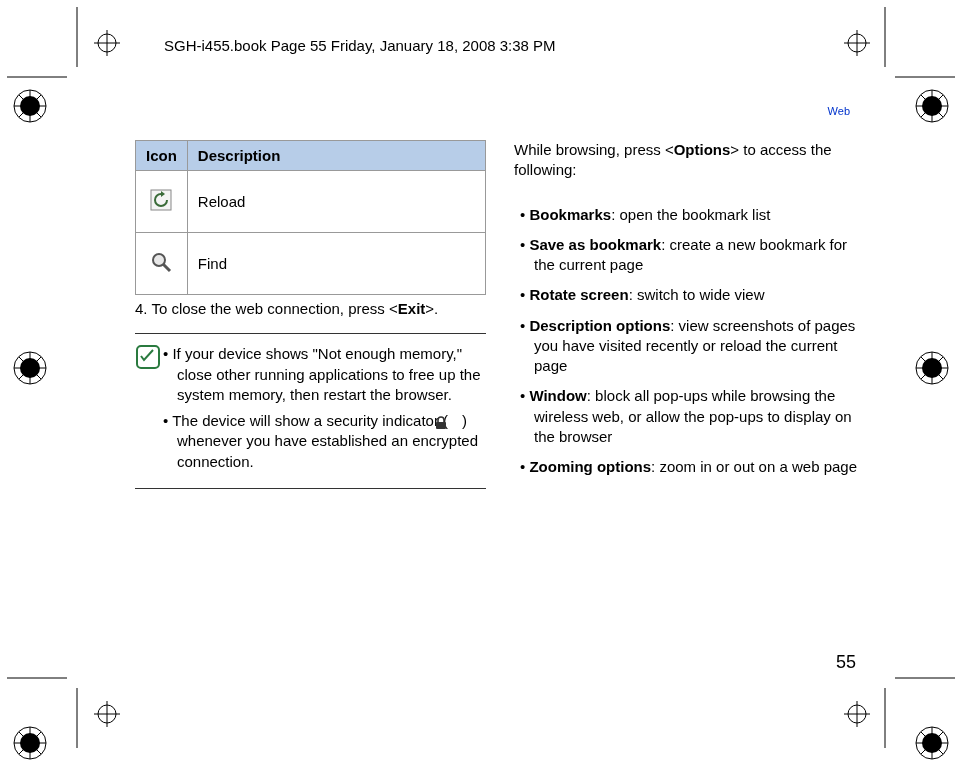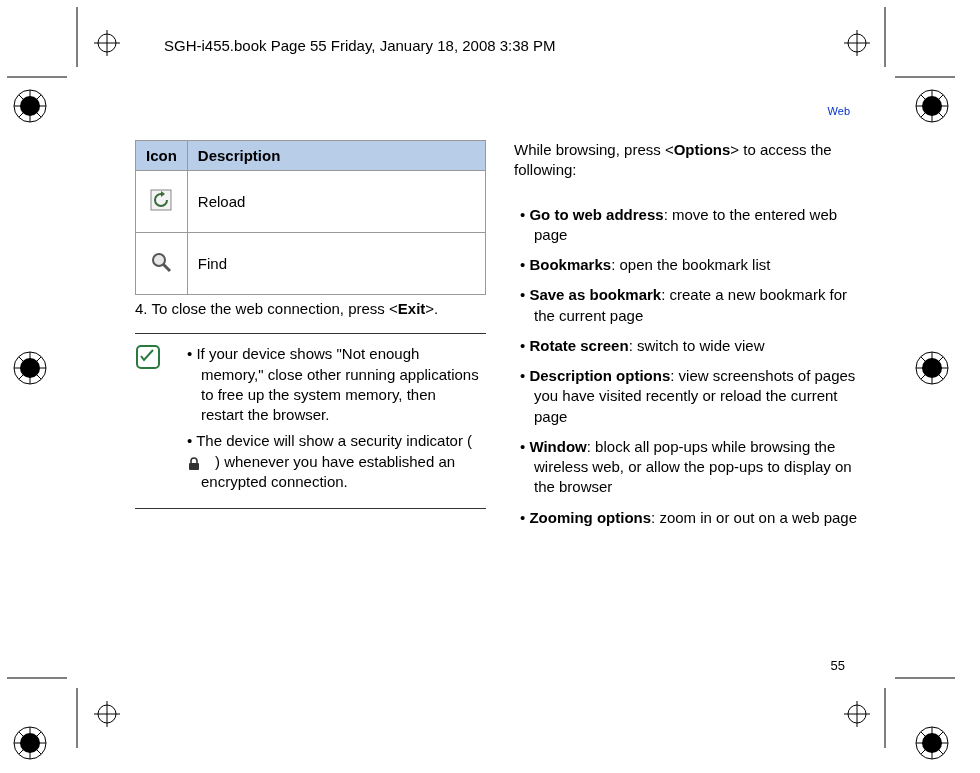--- a/index.html
+++ b/index.html
@@ -72,42 +72,42 @@
     line-height: 1.35;
     padding-left: 16px;
     text-indent: -16px;
   }
   .note-box {
     margin-top: 14px;
     border-top: 1px solid #333;
     border-bottom: 1px solid #333;
     padding: 10px 4px 10px 0;
     display: flex;
-    gap: 24px;
+    gap: 0;
   }
   .note-icon { flex: 0 0 28px; }
   .note-body { flex: 1; font-size: 15px; line-height: 1.35; }
   .note-body .note-item { padding-left: 14px; text-indent: -14px; margin-bottom: 6px; }
   .bullet {
     padding-left: 20px;
     text-indent: -14px;
     margin-bottom: 10px;
     font-size: 15px;
     line-height: 1.35;
   }
   .intro { font-size:15px; line-height:1.35; margin-bottom: 24px; }
   .inline-lock {
     display: inline-block; vertical-align: middle;
     width: 14px; height:14px;
   }
   .pagenum {
     position: absolute;
-    right: 135px;
+    right: 124px;
     bottom: 100px;
-    font-size: 13px;
+    font-size: 18px;
   }
 </style>
 </head>
 <body>
 
 <div class="crop-marks">
 
   <div class="crosshair" style="left:94px; top:30px;">
     <svg width="26" height="26">
         <circle cx="13" cy="13" r="9" fill="none" stroke="#000" stroke-width="1"></circle>
@@ -313,21 +313,20 @@
               </svg></span><span>) whenever you have established an encrypted connection.</span>
         </p>
       </div>
     </div>
   </div>
 
   <div class="col">
     <p class="intro">
       <span>While browsing, press &lt;</span><b>Options</b><span>&gt; to access the following:</span>
     </p>
-    <p class="bullet">•&nbsp;<b>Go to web address</b><span>: move to the entered web page</span></p>
     <p class="bullet">•&nbsp;<b>Bookmarks</b><span>: open the bookmark list</span></p>
     <p class="bullet">•&nbsp;<b>Save as bookmark</b><span>: create a new bookmark for the current page</span></p>
     <p class="bullet">•&nbsp;<b>Rotate screen</b><span>: switch to wide view</span></p>
     <p class="bullet">•&nbsp;<b>Description options</b><span>: view screenshots of pages you have visited recently or reload the current page</span></p>
     <p class="bullet">•&nbsp;<b>Window</b><span>: block all pop-ups while browsing the wireless web, or allow the pop-ups to display on the browser</span></p>
     <p class="bullet">•&nbsp;<b>Zooming options</b><span>: zoom in or out on a web page</span></p>
   </div>
 </div>
 
 <div class="pagenum">55</div>

